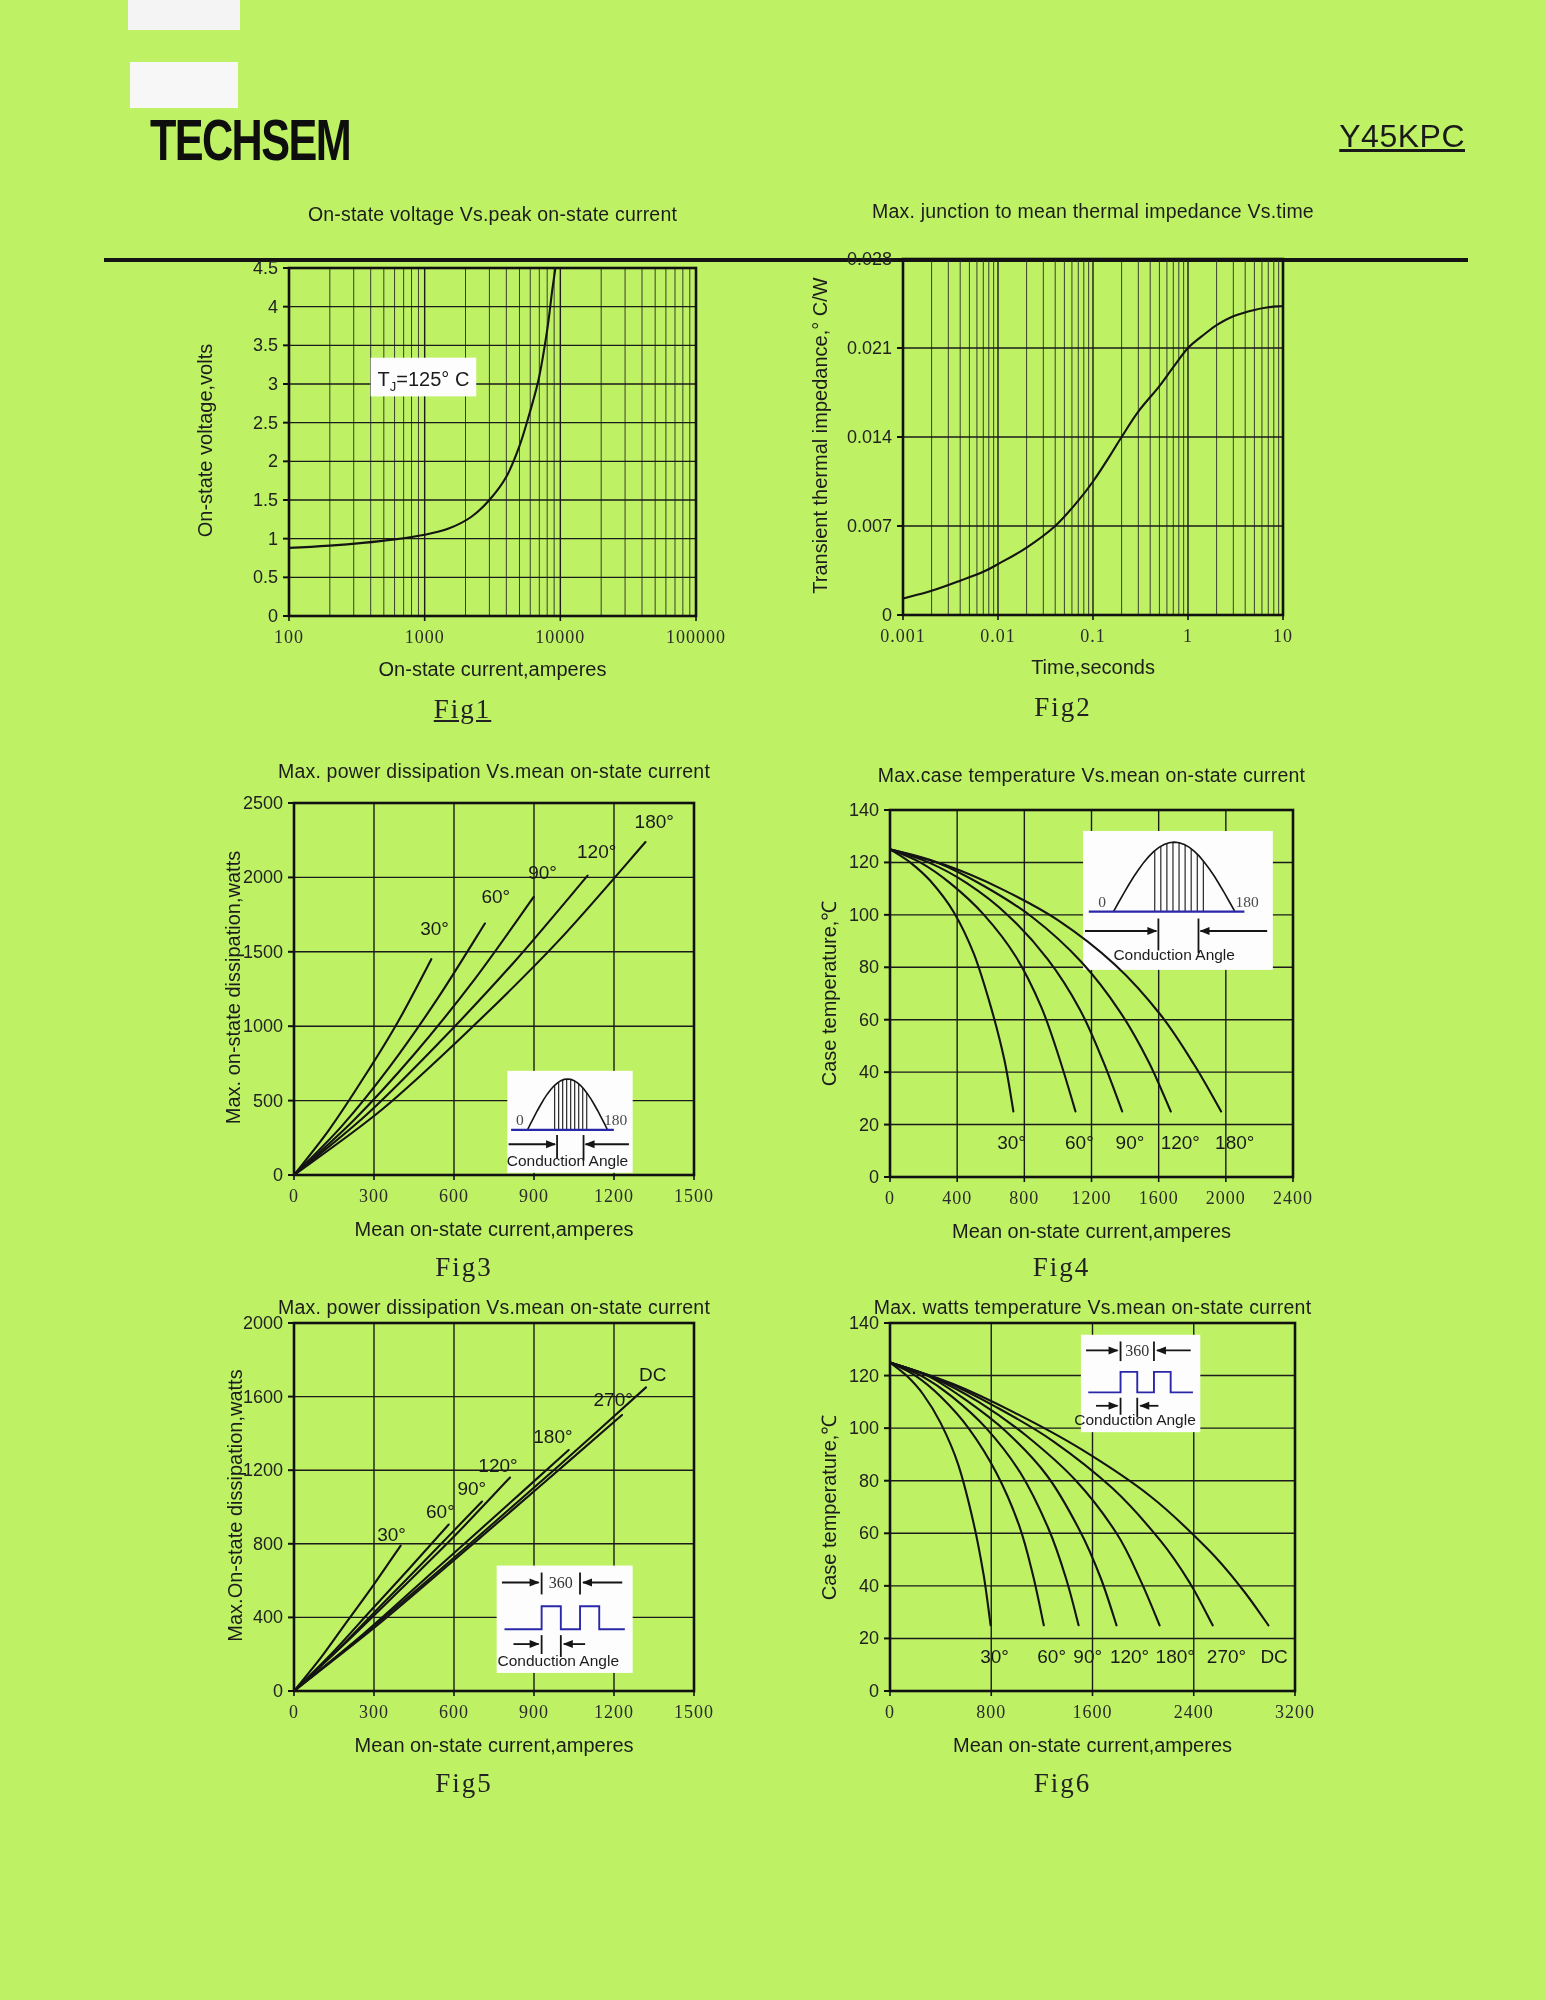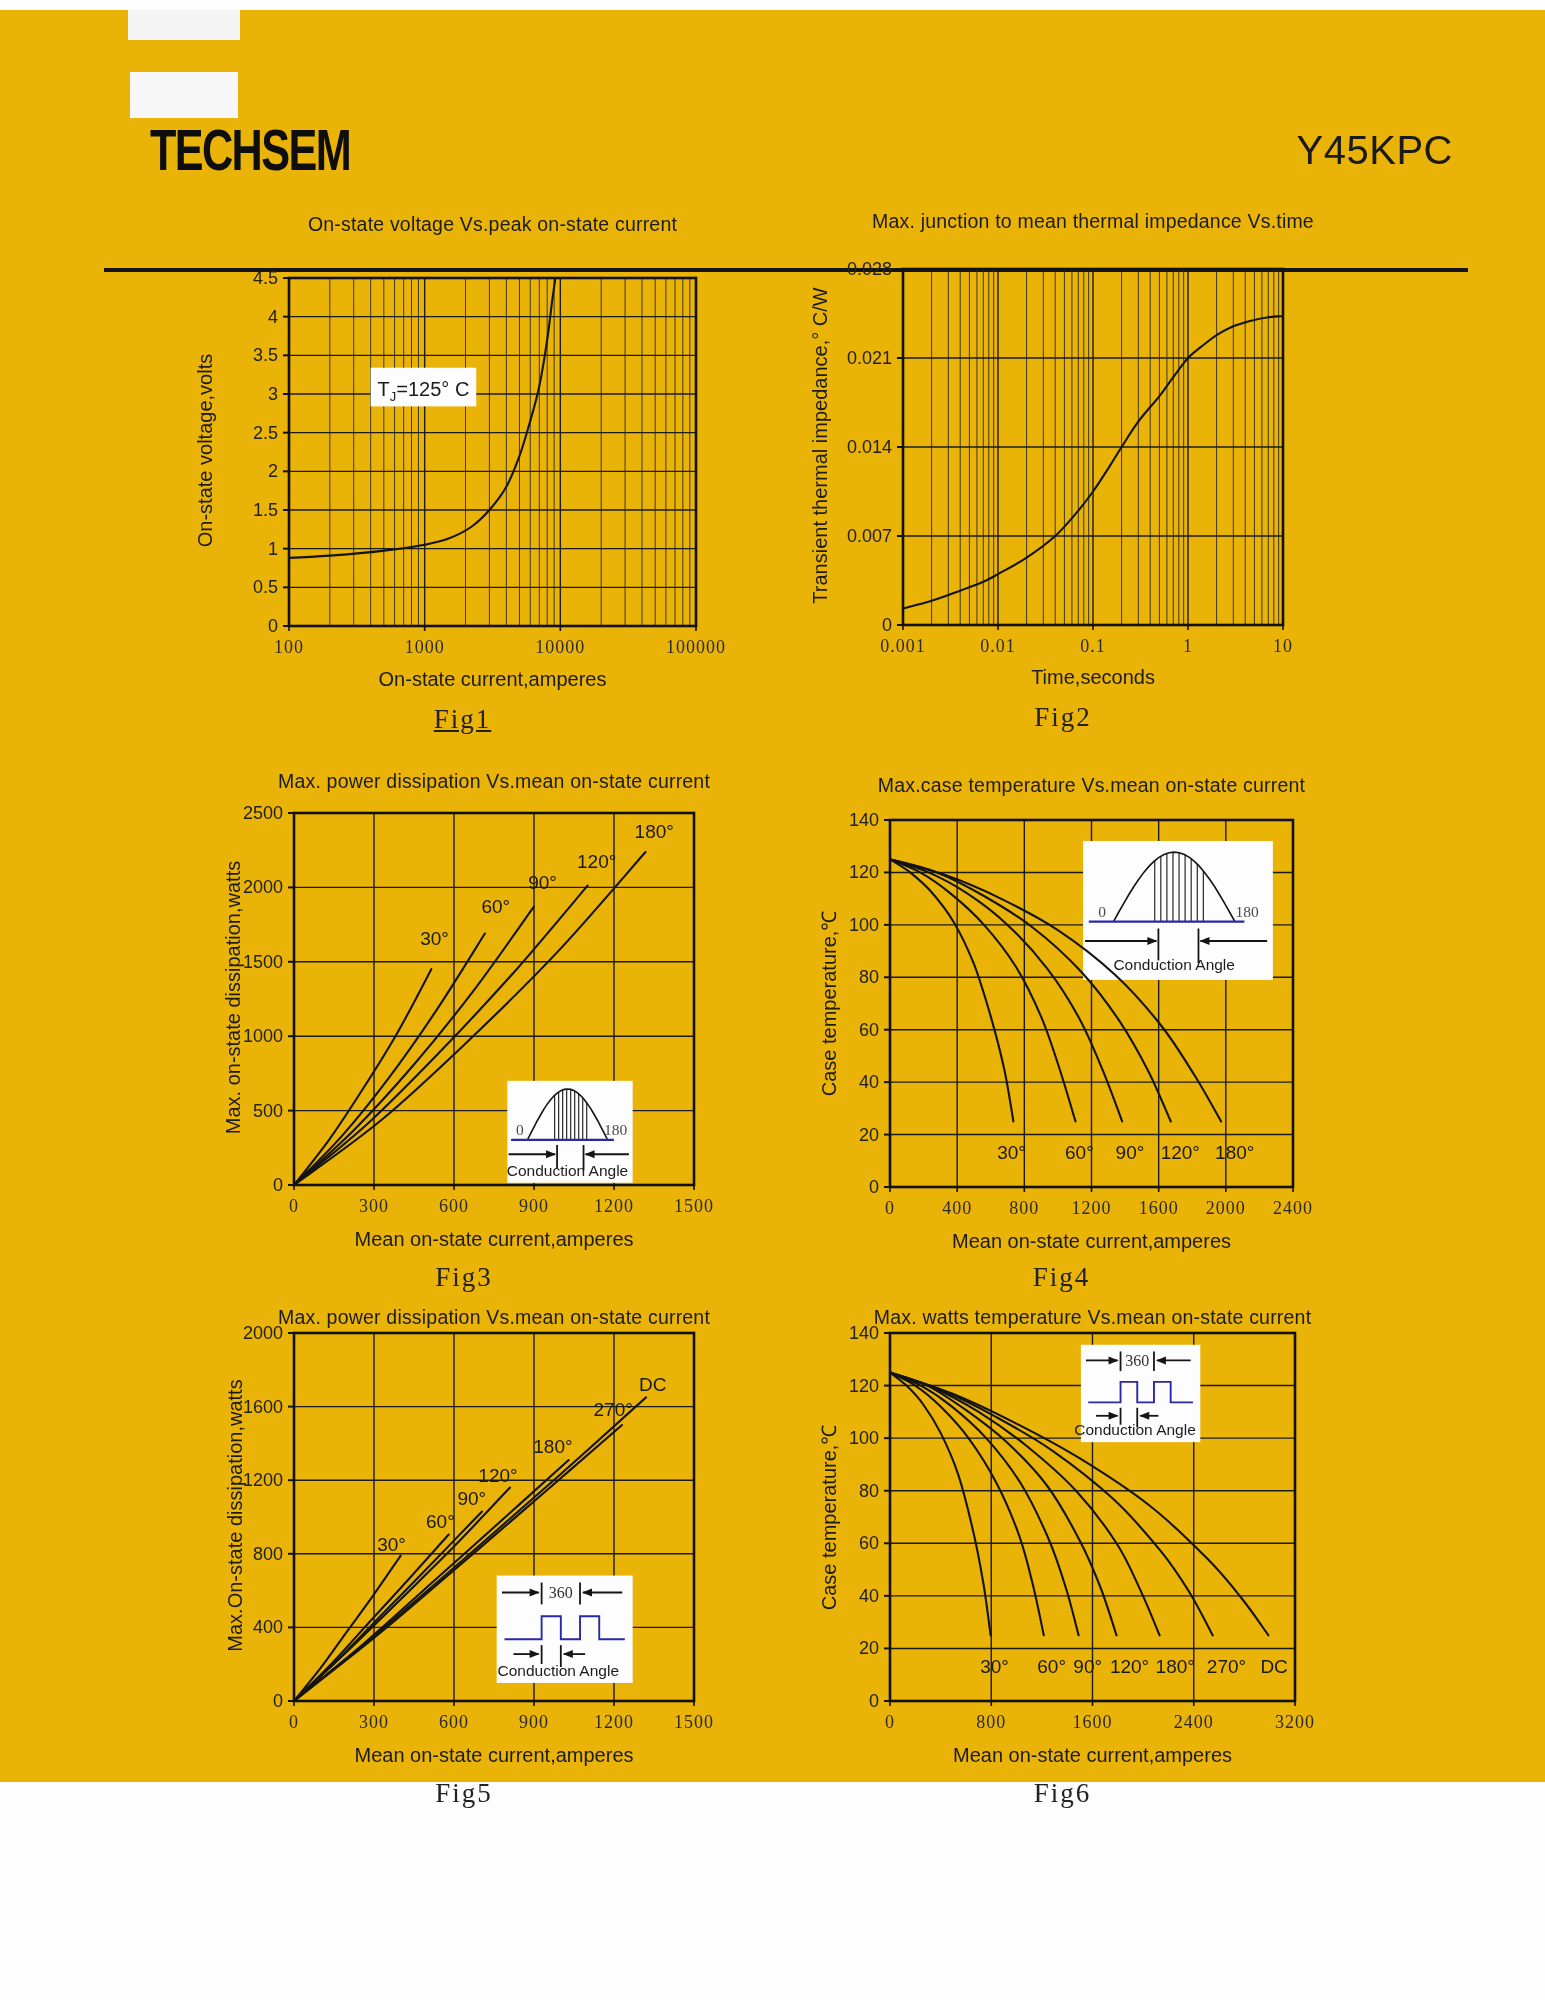--- a/index.html
+++ b/index.html
@@ -1,21 +1,21 @@
 <!DOCTYPE html>
 <html><head>
 <meta charset="utf-8">
 <style>
   html,body{margin:0;padding:0;}
   body{width:1545px;height:2000px;background:#fdfdfd;font-family:"Liberation Sans",sans-serif;overflow:hidden;}
-  .page{position:relative;width:1545px;height:1772px;background:#eab308;margin-top:10px;}
+  .page{position:relative;width:1545px;height:2000px;background:#bef264;}
   .artifact{position:absolute;}
   .brand{position:absolute;left:150px;top:108px;font-size:54px;font-weight:bold;color:#0e0e0e;
          letter-spacing:-2px;transform:scaleX(0.80) scaleY(1.05);transform-origin:left top;white-space:nowrap;}
-  .part{position:absolute;right:92px;top:118px;font-size:40px;color:#1a1a1a;letter-spacing:0.5px;}
+  .part{position:absolute;right:80px;top:118px;font-size:32px;color:#1a1a1a;letter-spacing:0.5px;text-decoration:underline;}
   .rule{position:absolute;left:104px;top:258px;width:1364px;height:4px;background:#141414;}
   .chart-title{position:absolute;font-size:19.5px;color:#1c1c1c;text-align:center;white-space:nowrap;letter-spacing:0.2px;}
   .y-label{position:absolute;font-size:20px;color:#1c1c1c;white-space:nowrap;text-align:center;
            transform:rotate(-90deg);transform-origin:center center;width:420px;}
   .x-label{position:absolute;font-size:20px;color:#1c1c1c;text-align:center;white-space:nowrap;}
   .fig-caption{position:absolute;font-family:"Liberation Serif",serif;font-size:27px;color:#222;text-align:center;white-space:nowrap;letter-spacing:2px;}
   svg.plot{position:absolute;overflow:visible;}
 </style>
 </head>
 <body>

